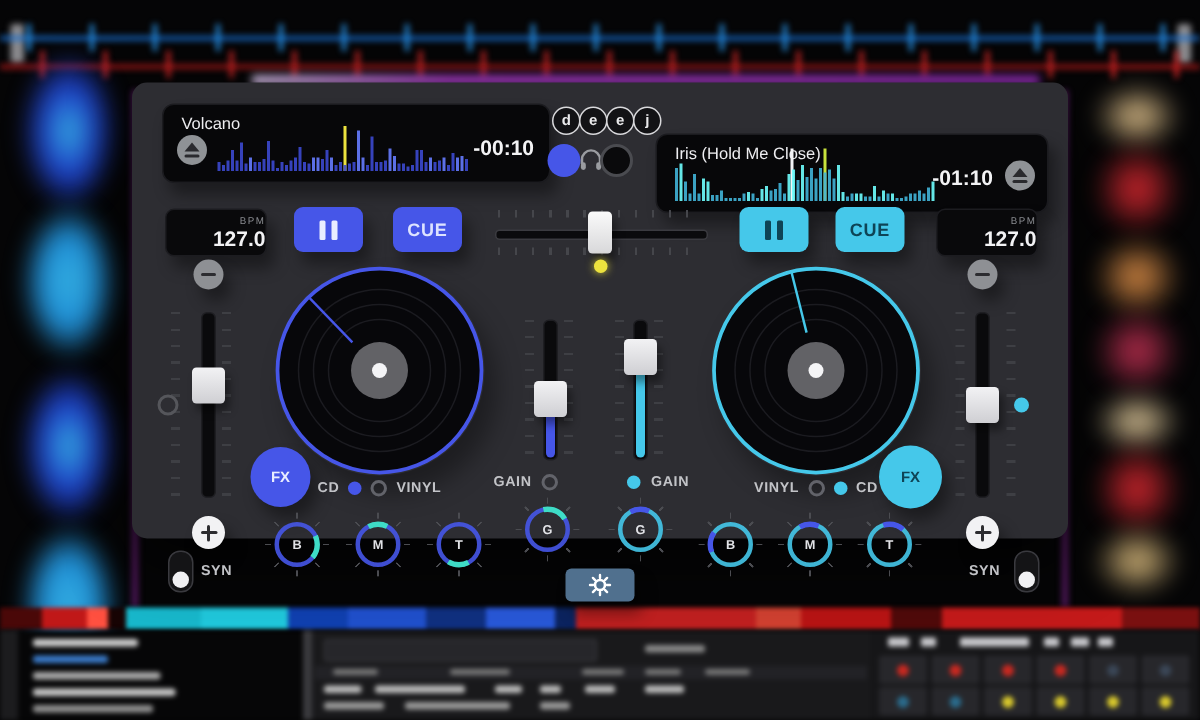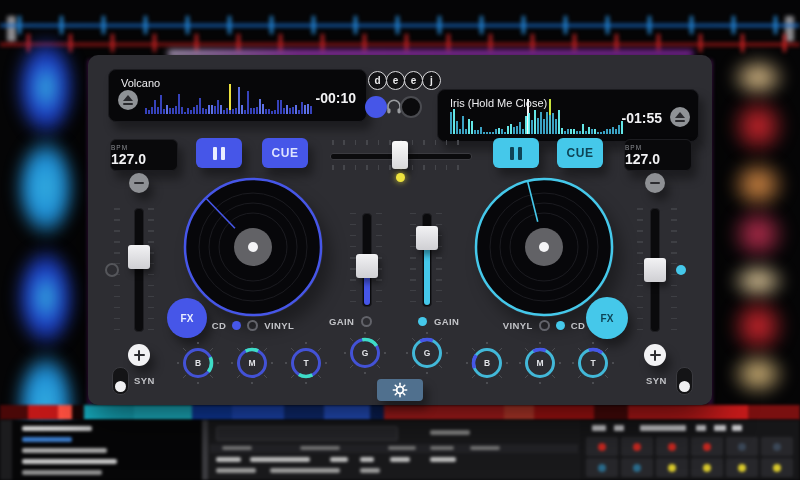--- a/index.html
+++ b/index.html
@@ -19,41 +19,41 @@
   .bg-edge{position:absolute;top:16px;width:9px;height:26px;background:#8a8a8e;filter:blur(2px);border-radius:2px;}
   .bg-mag{position:absolute;left:168px;top:50px;width:525px;height:7px;filter:blur(3px);
       background:linear-gradient(90deg,#c9b6da,#a73cc4 25%,#8e2cb0);}
   .vline{position:absolute;top:60px;height:345px;width:4px;background:rgba(150,40,170,.55);filter:blur(2px);}
   .blob{position:absolute;border-radius:50%;filter:blur(7px);}
   .bg-strip{position:absolute;left:0;top:405px;height:15px;display:flex;filter:blur(1.5px);}
   .bg-strip div{height:100%;}
   #bg-browser{position:absolute;left:0;top:420px;width:800px;height:60px;background:#131315;filter:blur(1.7px);}
   .pad-dot{position:absolute;left:12px;top:6px;width:8px;height:8px;border-radius:50%;}
   
-  #panel{position:absolute;left:88px;top:55px;width:624px;height:350px;background:#2d2d32;
+  #panel{position:absolute;left:88px;top:55px;width:624px;height:304px;background:#2d2d32;
       border-radius:10px;box-shadow:0 16px 40px rgba(0,0,0,.6);}
   .shadow{box-shadow:5px 8px 10px rgba(0,0,0,.38);}
   .display{position:absolute;top:14px;height:51px;background:#070709;border:1px solid #1b1b1f;border-radius:8px;}
   .track-title{position:absolute;left:12px;top:7px;font-size:11px;color:#ededf0;}
   .time{position:absolute;bottom:15px;font-size:14px;font-weight:700;color:#f2f2f4;}
   .eject{position:absolute;width:20px;height:20px;border-radius:50%;background:#8f9296;
       display:flex;flex-direction:column;align-items:center;justify-content:center;cursor:pointer;}
   .eject-tri{width:0;height:0;border-left:5px solid transparent;border-right:5px solid transparent;border-bottom:6px solid #2a2a2e;}
   .eject-bar{width:10px;height:2.5px;background:#2a2a2e;margin-top:2px;border-radius:1px;}
   .wave{position:absolute;bottom:7px;display:flex;align-items:flex-end;}
   .wave .wbar{width:2px;margin-right:1px;background:currentColor;opacity:.9;}
   .wave-a{color:#3c49cf;}
   .wave-b{color:#41b4d8;}
   .playhead{position:absolute;top:-2px;bottom:0;width:2px;}
   
   .logo-circle{position:absolute;top:16px;width:17px;height:17px;border:1.5px solid #d9d9dc;border-radius:50%;
       background:#121215;color:#eaeaec;font-size:10px;font-weight:700;display:flex;align-items:center;justify-content:center;}
   .moncircle{position:absolute;top:41px;width:22px;height:22px;border-radius:50%;}
   
-  .bpmbox{position:absolute;top:84px;width:66px;height:30px;background:#09090b;border:1px solid #1c1c20;border-radius:6px;text-align:left;}
+  .bpmbox{position:absolute;top:84px;width:66px;height:30px;background:#09090b;border:1px solid #1c1c20;border-radius:6px;text-align:right;}
   .bpm-label{font-size:6.5px;letter-spacing:1px;color:#8b8d92;margin-top:4px;}
   .bpm-value{font-size:14px;font-weight:700;color:#f2f2f4;margin-top:0px;}
   .btn{position:absolute;top:83px;width:46px;height:30px;border-radius:6px;display:flex;align-items:center;justify-content:center;cursor:pointer;}
   .btn.a{background:var(--deck-a-accent);}
   .btn.b{background:var(--deck-b-accent);}
   .pausebars{display:flex;gap:4px;}
   .pausebars div{width:4px;height:13px;border-radius:1px;}
   .cue-a{color:#dde3ff;font-size:12px;font-weight:800;letter-spacing:.5px;}
   .cue-b{color:#0e4456;font-size:12px;font-weight:800;letter-spacing:.5px;}
   
@@ -357,21 +357,21 @@
         <div class="wbar" style="height: 2.4px;"></div>
         <div class="wbar" style="height: 2.1px;"></div>
         <div class="wbar" style="height: 3.1px;"></div>
         <div class="wbar" style="height: 5px;"></div>
         <div class="wbar" style="height: 5.1px;"></div>
         <div class="wbar" style="height: 7.2px;"></div>
         <div class="wbar" style="height: 5.3px;"></div>
         <div class="wbar" style="height: 9.4px;"></div>
         <div class="wbar" style="height: 13.4px; filter: brightness(1.7);"></div>
       </div>
-    <div class="time" style="right:36px;">-01:55</div>
+    <div class="time" style="right:36px;">-01:10</div>
     <div class="eject" style="right:8px;bottom:14px;">
       <div class="eject-tri"></div>
       <div class="eject-bar"></div>
     </div>
   </div>
 
   <div class="bpmbox shadow" style="left:22px;">
     <div class="bpm-label">BPM</div>
     <div class="bpm-value">127.0</div>
   </div>

